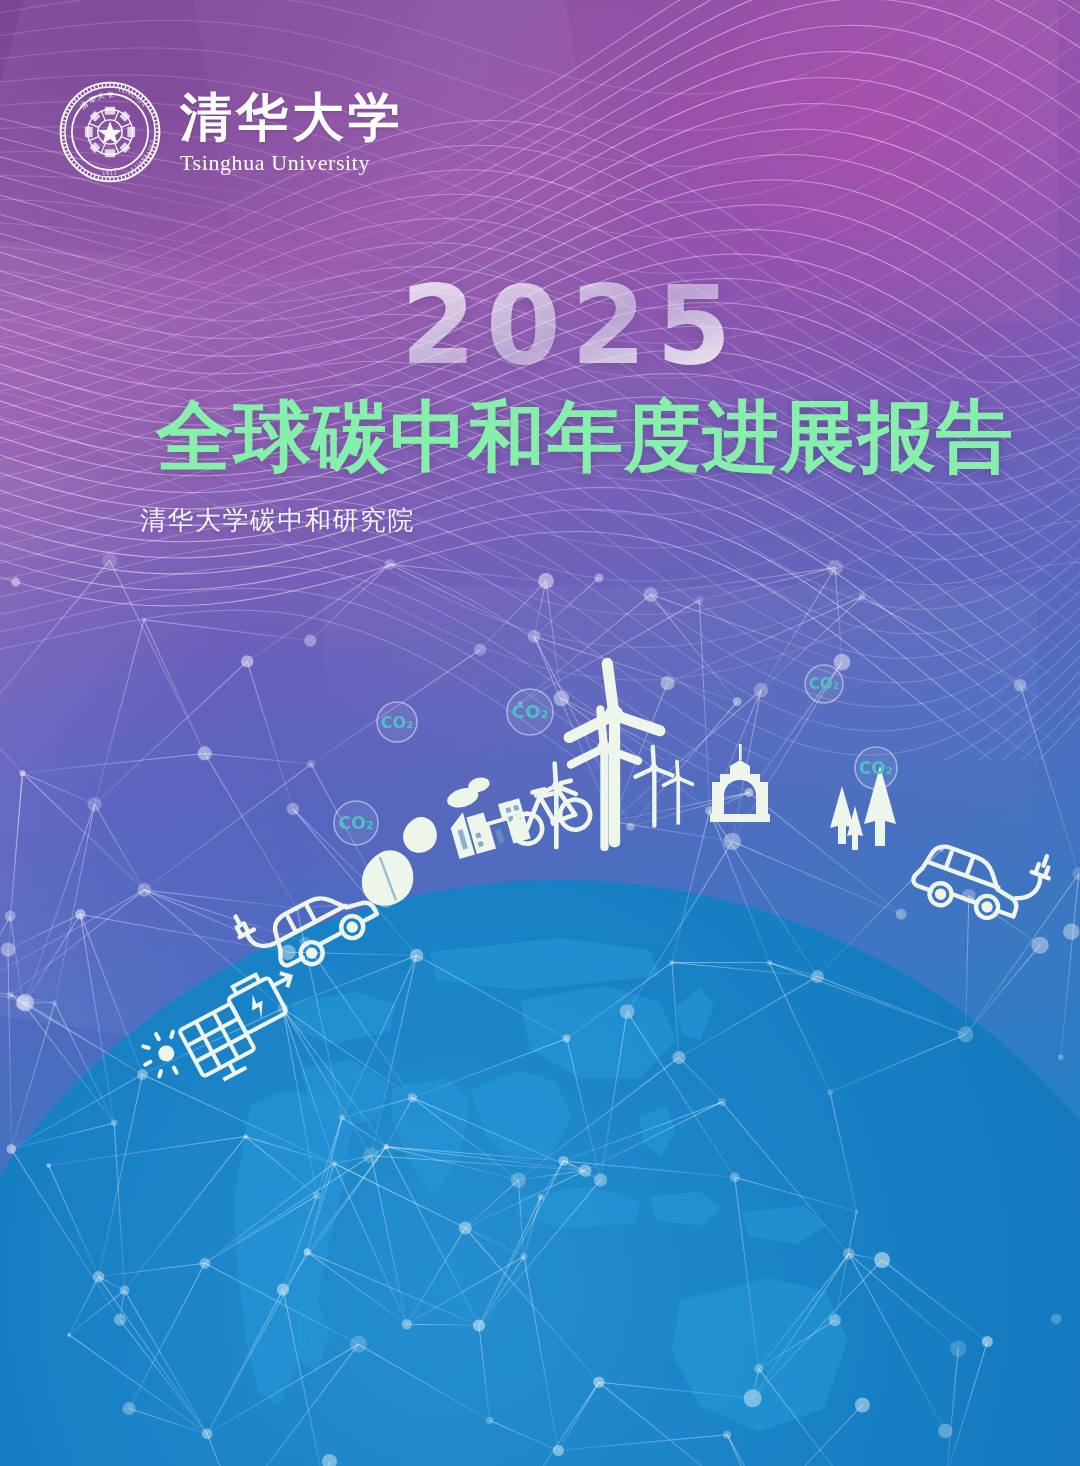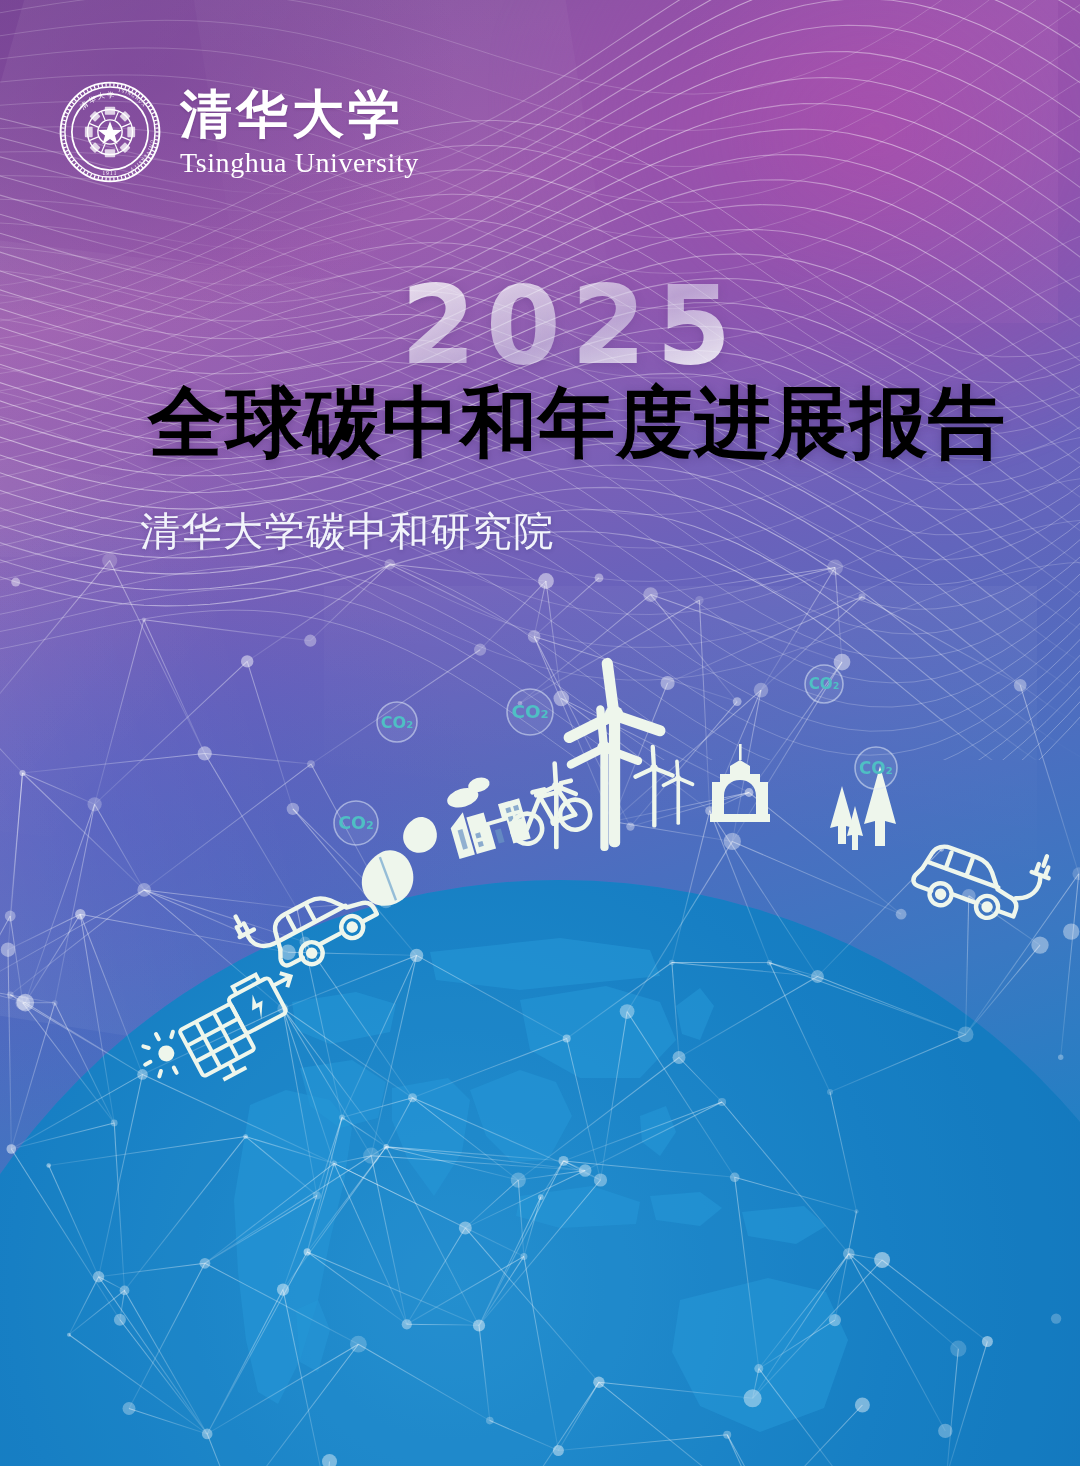--- a/index.html
+++ b/index.html
@@ -75,21 +75,21 @@
   .seal{width:104px;height:104px;flex:0 0 auto;}
   .wordmark{display:flex;flex-direction:column;line-height:1;}
   .wordmark-cn{
     font-family:"DejaVu Serif","Liberation Serif",serif;
     font-size:52px;color:#ffffff;letter-spacing:4px;
     font-weight:700;
     text-shadow:0 1px 3px rgba(60,20,80,.25);
   }
   .wordmark-en{
     font-family:"Liberation Serif","DejaVu Serif",serif;
-    font-size:28px;color:#ffffff;letter-spacing:.6px;
+    font-size:22px;color:#ffffff;letter-spacing:.6px;
     margin-top:9px;
   }
 
   
   .title-block{position:absolute;left:140px;top:272px;width:860px;text-align:center;}
   .year{
     font-family:"DejaVu Sans","Liberation Sans",sans-serif;
     font-size:108px;font-weight:700;line-height:1;
     letter-spacing:10px;
     margin:0 0 6px 2px;
@@ -97,30 +97,30 @@
         rgba(255,255,255,.97) 0%,
         rgba(255,255,255,.78) 26%,
         rgba(238,238,250,.52) 52%,
         rgba(255,255,255,.88) 74%,
         rgba(255,255,255,.6) 100%);
     -webkit-background-clip:text;background-clip:text;
     color:transparent;-webkit-text-fill-color:transparent;
     filter:drop-shadow(0 2px 5px rgba(50,30,90,.25));
   }
   .main-title{
-    font-family:Liberation Mono, monospace;
-    font-size:77px;font-weight:700;color:#000000;
-    letter-spacing:1px;line-height:1.06;margin:8px;
+    font-family:Liberation Sans, sans-serif;
+    font-size:77px;font-weight:700;color:#86efac;
+    letter-spacing:1px;line-height:1.06;margin:16px;
     text-shadow:0 2px 8px rgba(50,30,90,.28);
     white-space:nowrap;
   }
   .sub-block{position:absolute;left:140px;top:500px;}
   .sub-line{
     font-family:"DejaVu Sans","Liberation Sans",sans-serif;
-    font-size:40px;color:#f2f4fb;letter-spacing:1.5px;
+    font-size:26px;color:#f2f4fb;letter-spacing:1.5px;
     line-height:1.58;
     text-shadow:0 1px 4px rgba(40,30,90,.26);
     white-space:nowrap;
   }
 
   .co2-text{
     font-family:"DejaVu Sans","Liberation Sans",sans-serif;
     font-weight:700;
     fill:#4fbfc4;
   }

